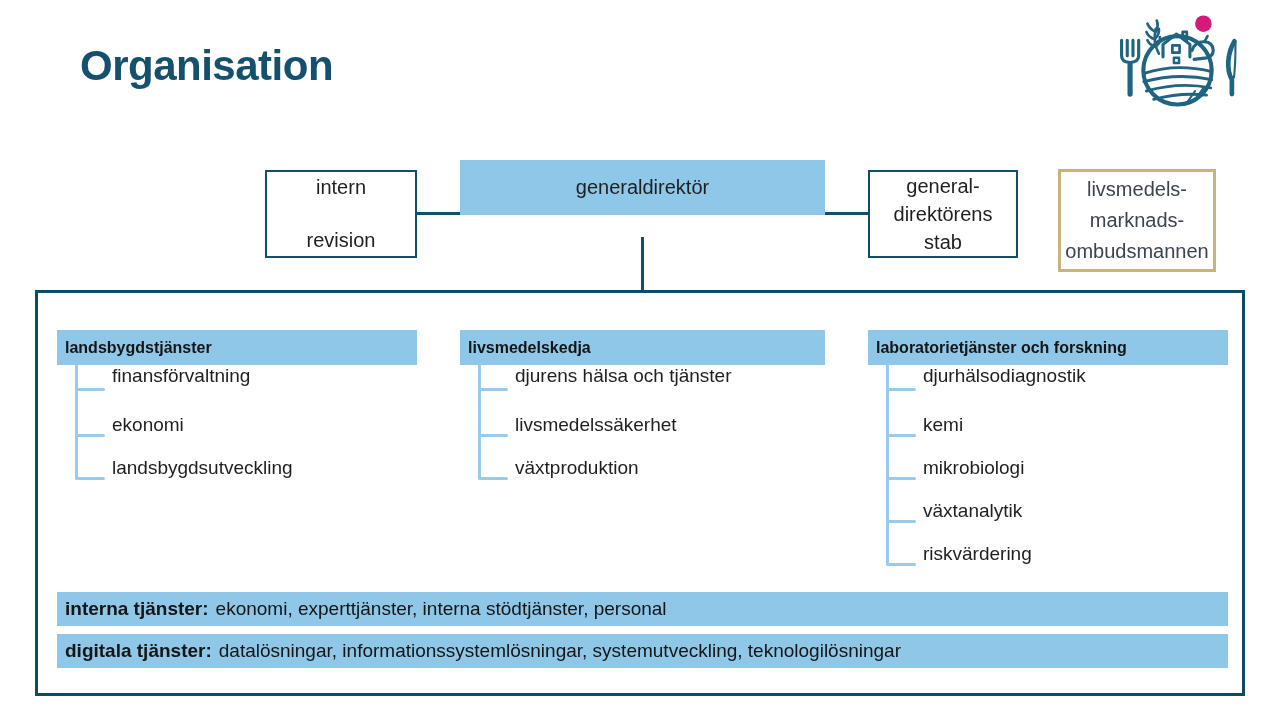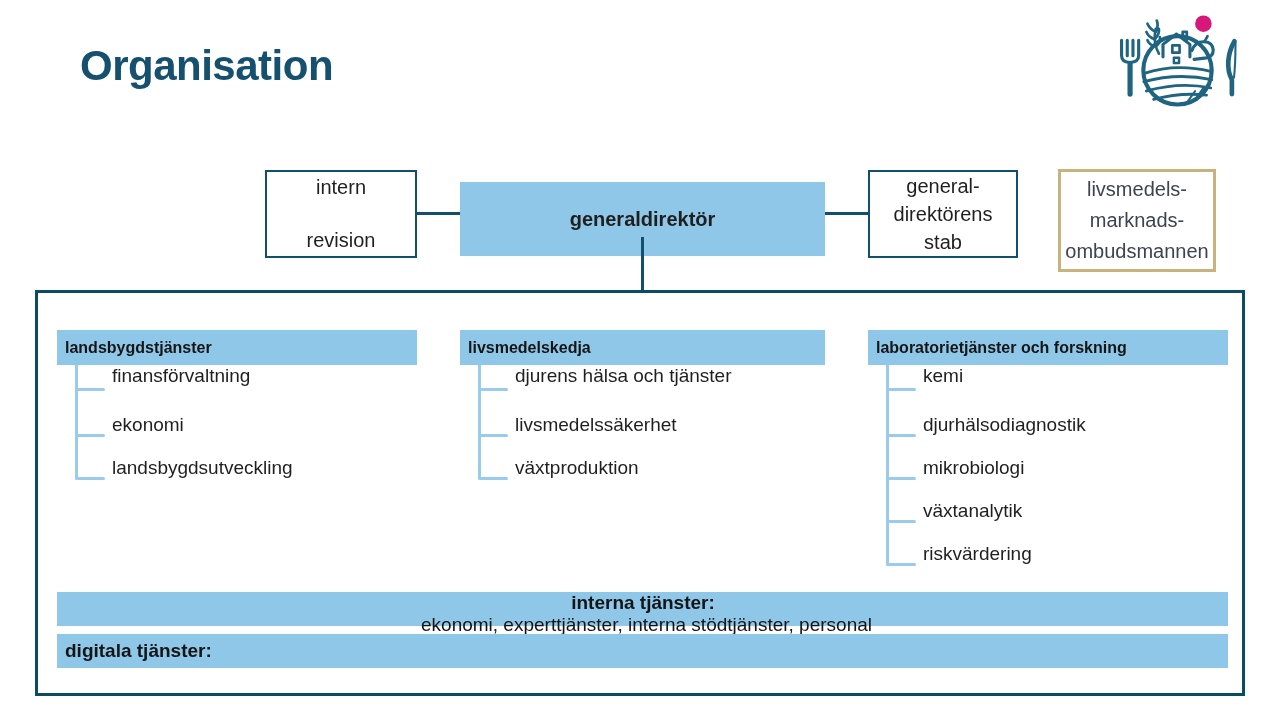--- a/index.html
+++ b/index.html
@@ -17,21 +17,21 @@
   }
   .logo { position:absolute; left:1105px; top:10px; width:145px; height:104px; }
   .logo .stroke { fill:none; stroke:var(--logo_teal); stroke-linecap:round; stroke-linejoin:round; }
 
   .org-box {
     position:absolute; display:flex; flex-direction:column; justify-content:center;
     align-items:center; text-align:center; box-sizing:border-box;
     font-size:20px; color:#1f1f1f; background:#ffffff;
   }
   #box-intern  { left:265px;  top:170px; width:152px; height:88px;  border:2px solid var(--dark_teal); line-height:31px;justify-content:space-between; }
-  #box-gd      { left:460px;  top:182px; width:365px; height:74px;  background:var(--accent_blue); font-weight:bold; }
+  #box-gd      { left:460px;  top:160px; width:365px; height:55px;  background:var(--accent_blue); font-weight:normal; }
   #box-stab    { left:868px;  top:170px; width:150px; height:88px;  border:2px solid var(--dark_teal); line-height:28px; }
   #box-omb     { left:1058px; top:169px; width:158px; height:103px; border:3px solid var(--gold_border); color:#3d4451; line-height:31px; }
 
   .hline { position:absolute; height:3px; background:var(--dark_teal); }
   #conn-left  { left:417px; top:212px; width:43px; }
   #conn-right { left:825px; top:212px; width:43px; }
   .vline { position:absolute; width:3px; background:var(--dark_teal); }
   #conn-down  { left:641px; top:237px; height:53px; }
 
   .org-container {
@@ -58,21 +58,21 @@
   .unit-row:last-of-type::before { height:50%; }
   .unit-row::after {
     content:""; position:absolute; left:18px; top:50%; margin-top:-1.5px;
     width:30px; height:3px; background:var(--tree_blue); border-radius:2px;
   }
   .service-bar {
     position:absolute; left:19px; width:1171px; height:34px; background:var(--accent_blue);
     display:flex; align-items:center; padding-left:8px; box-sizing:border-box;
     font-size:19px; color:#151515; white-space:nowrap;
   }
-  .service-bar:nth-of-type(1) { top:299px;flex-direction:column; }
+  .service-bar:nth-of-type(1) { top:299px; }
   .service-bar:nth-of-type(2) { top:341px; }
   .sb-label { font-weight:bold; margin-right:7px; }
 </style>
 </head>
 <body style="--accent_blue: #8FC7E8; --tree_blue: #9BCBEC; --dark_teal: #124F6B; --container_border: #0D4A63; --title_teal: #15506E; --gold_border: #C8B37D; --logo_teal: #1F6480; --logo_pink: #D6187A;">
 
 <div class="page-title">Organisation</div>
 
 <svg class="logo" viewBox="0 0 140 100" aria-hidden="true">
 
@@ -169,25 +169,25 @@
               <span>växtproduktion</span>
             </div>
           </div>
       </div>
 
       <div class="dept-col">
         <div class="dept-header">laboratorietjänster och forskning</div>
         <div>
 
             <div class="unit-row">
+              <span>djurhälsodiagnostik</span>
+            </div>
+
+            <div class="unit-row">
               <span>kemi</span>
-            </div>
-
-            <div class="unit-row">
-              <span>djurhälsodiagnostik</span>
             </div>
 
             <div class="unit-row">
               <span>mikrobiologi</span>
             </div>
 
             <div class="unit-row">
               <span>växtanalytik</span>
             </div>
 
@@ -200,16 +200,17 @@
 
   <div>
 
       <div class="service-bar">
         <span class="sb-label">interna tjänster:</span>
         <span>ekonomi, experttjänster, interna stödtjänster, personal</span>
       </div>
 
       <div class="service-bar">
         <span class="sb-label">digitala tjänster:</span>
+        <span>datalösningar, informationssystemlösningar, systemutveckling, teknologilösningar</span>
       </div>
     </div>
 
 </div>
 
 </body></html>

